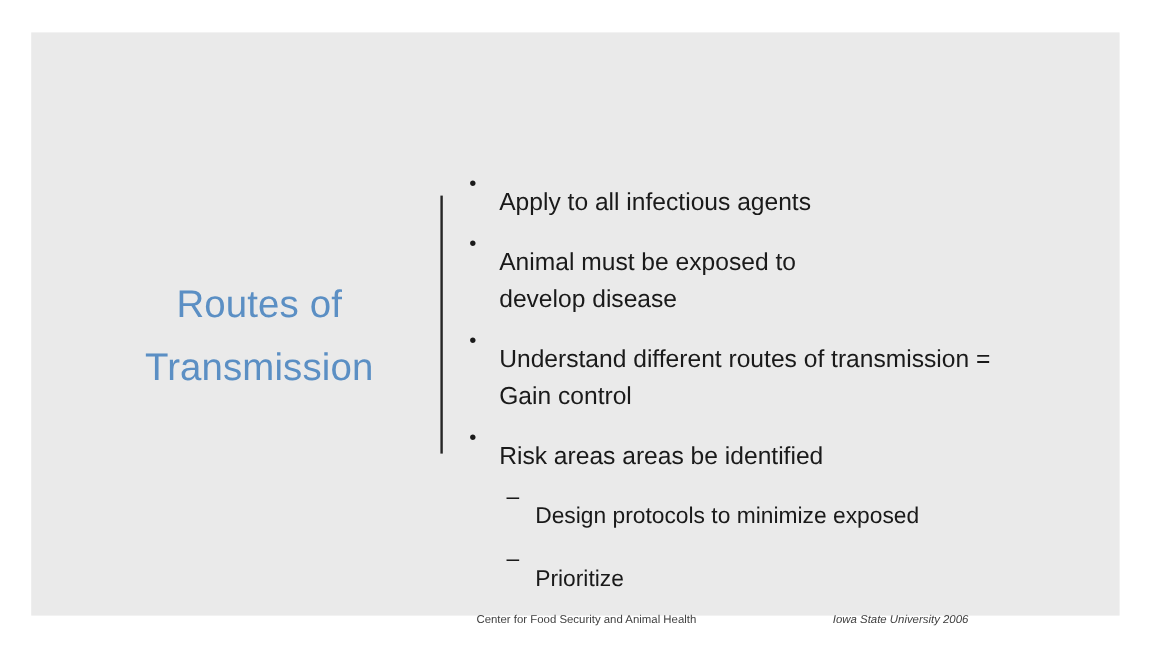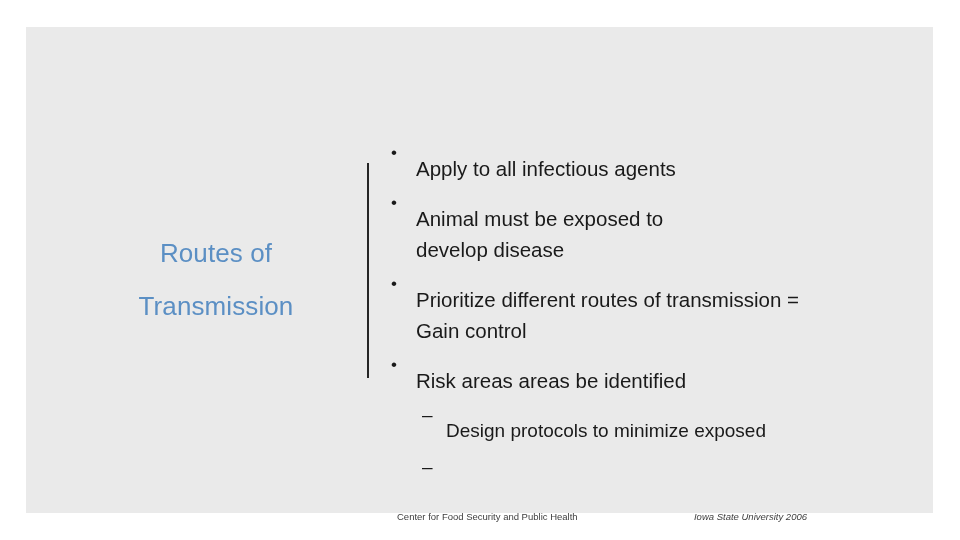--- a/index.html
+++ b/index.html
@@ -24,21 +24,21 @@
   
   #title-block {
     position: absolute;
     left: 40px;
     top: 200px;
     width: 300px;
     text-align: center;
   }
   #title-block .title-line {
     color: #5b8fc4;
-    font-size: 26px;
+    font-size: 32px;
     line-height: 53px;
     font-weight: 400;
     letter-spacing: 0.1px;
     white-space: nowrap;
   }
   
   #divider {
     position: absolute;
     left: 341px;
     top: 136px;
@@ -130,38 +130,39 @@
     </div>
 
     <div class="bullet-row level-1">
       <span class="bullet-marker">•</span>
       <span class="bullet-text">Animal must be exposed to
 develop disease</span>
     </div>
 
     <div class="bullet-row level-1">
       <span class="bullet-marker">•</span>
-      <span class="bullet-text">Prioritize different routes of transmission =
+      <span class="bullet-text">Understand different routes of transmission =
 Gain control</span>
     </div>
 
     <div class="bullet-row level-1">
       <span class="bullet-marker">•</span>
       <span class="bullet-text">Risk areas areas be identified</span>
     </div>
 
     <div class="bullet-row level-2">
       <span class="bullet-marker">–</span>
       <span class="bullet-text">Design protocols to minimize exposed</span>
     </div>
 
     <div class="bullet-row level-2">
       <span class="bullet-marker">–</span>
+      <span class="bullet-text">Prioritize</span>
     </div>
 
   </div>
 
   <div id="footer">
-    <span class="footer-item footer-left">Center for Food Security and Public Health</span>
+    <span class="footer-item footer-left">Center for Food Security and Animal Health</span>
     <span class="footer-item footer-right">Iowa State University 2006</span>
   </div>
 
 </div>
 
 </body></html>

